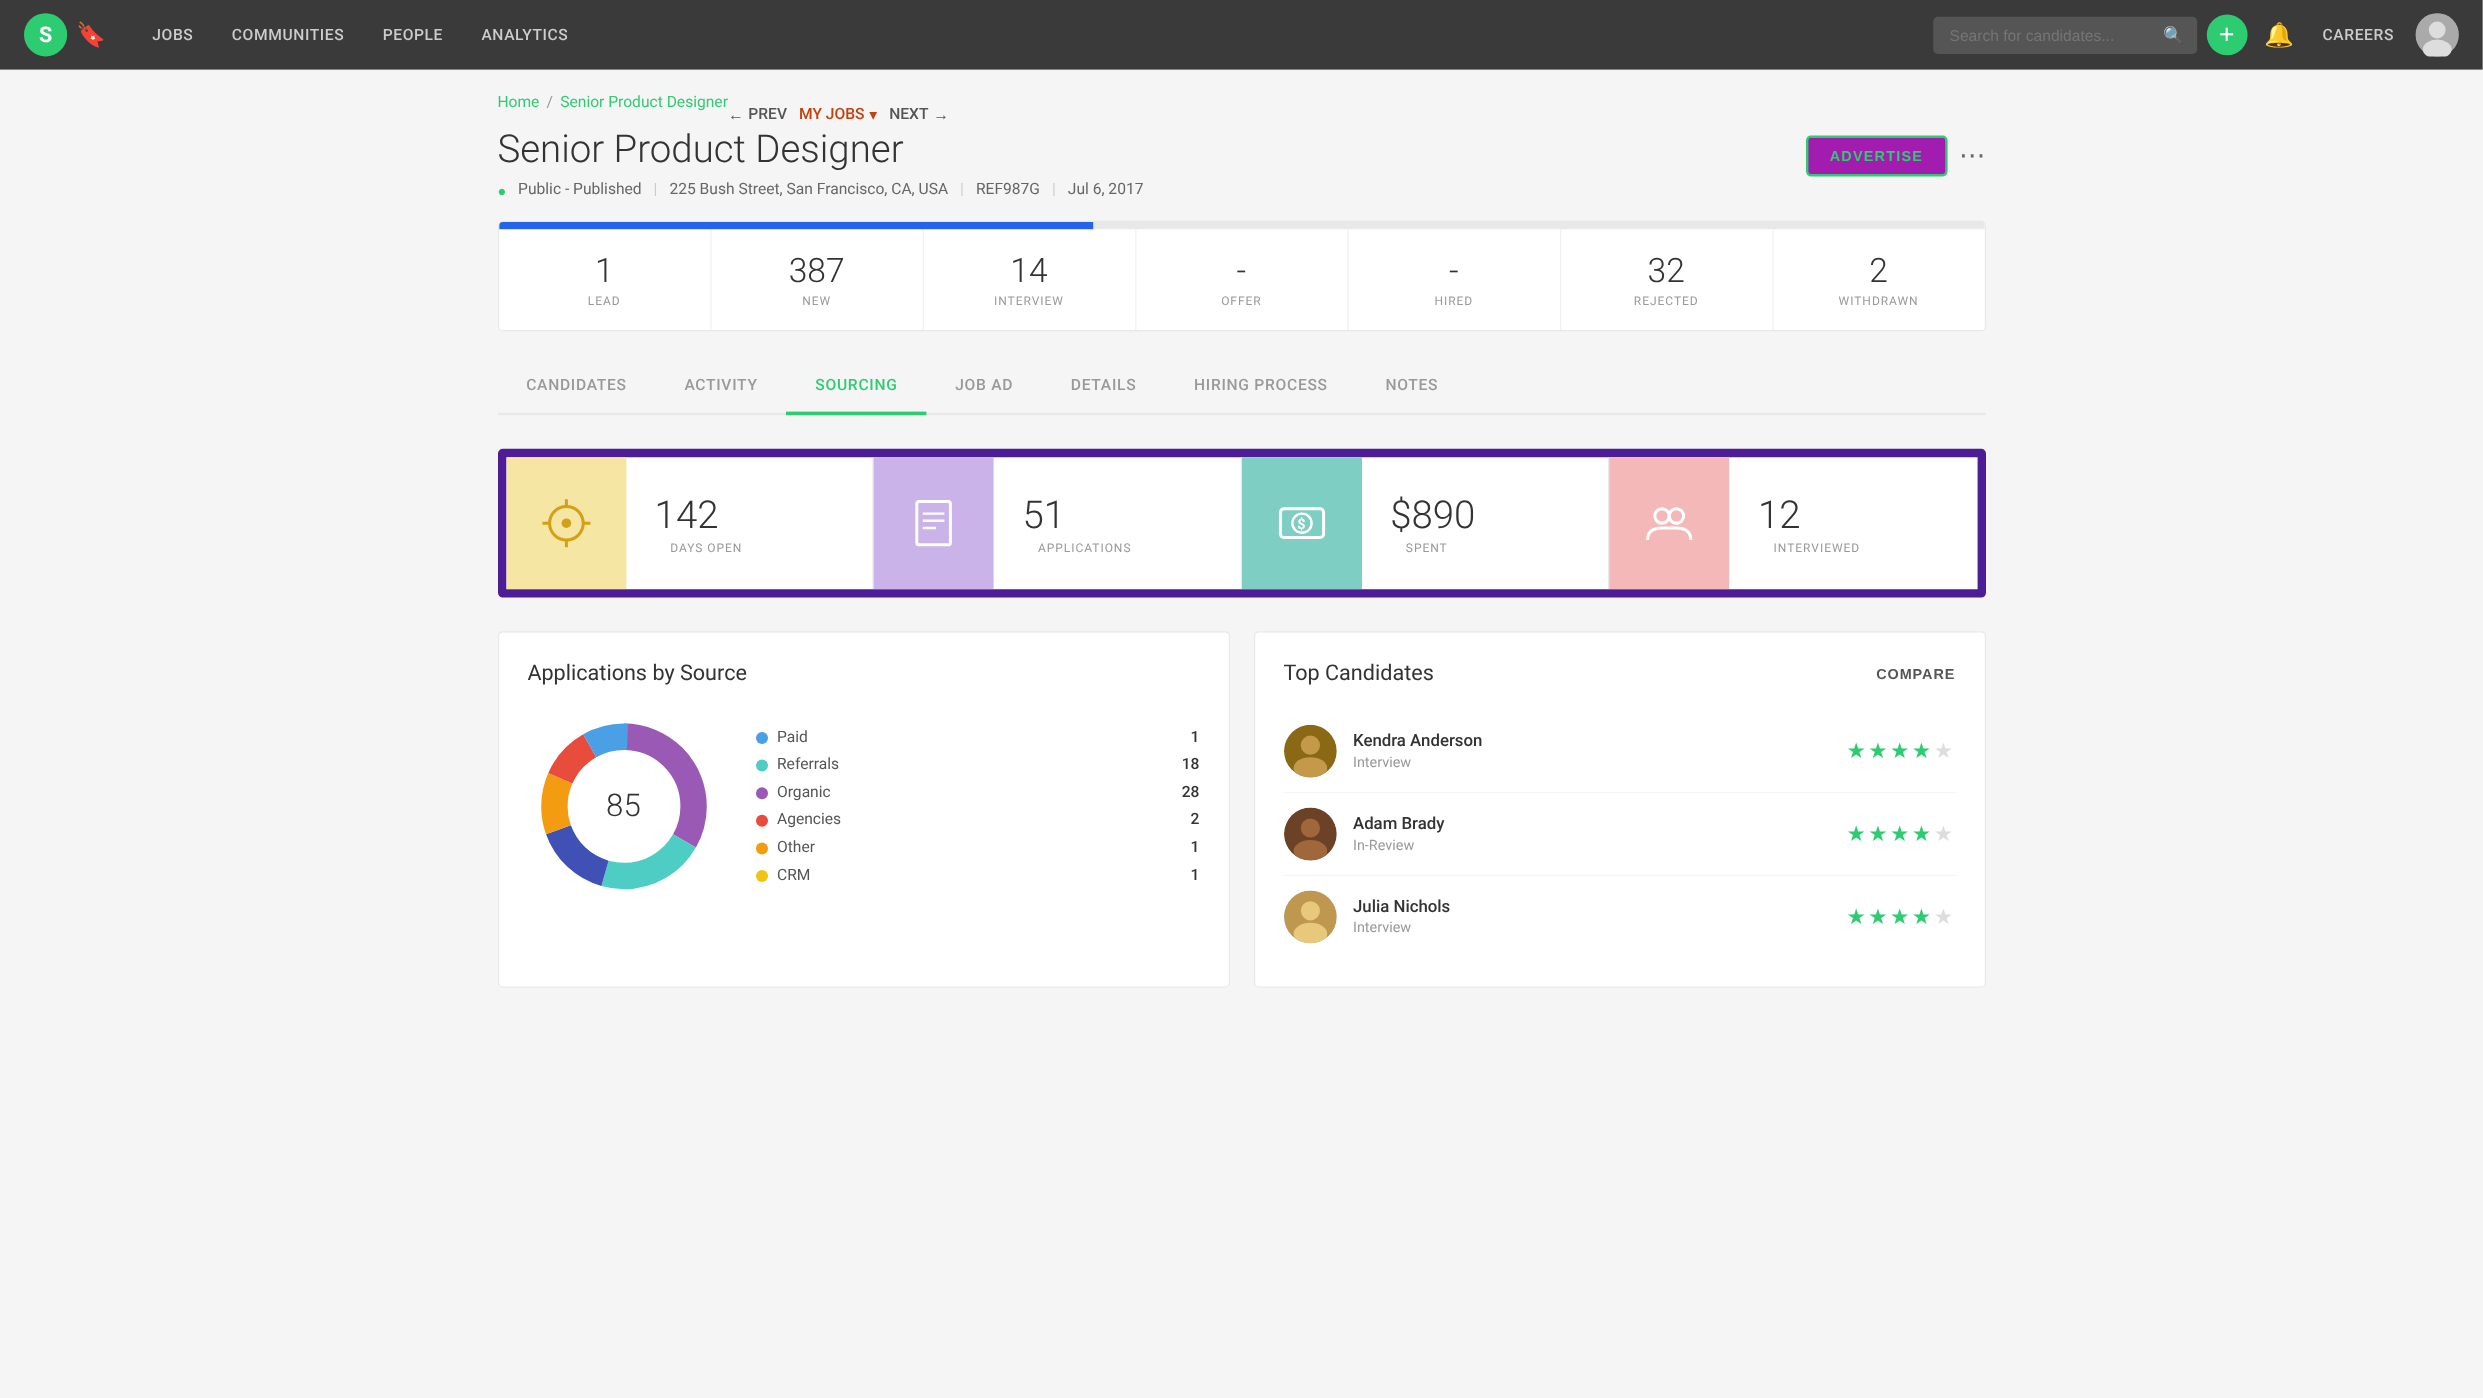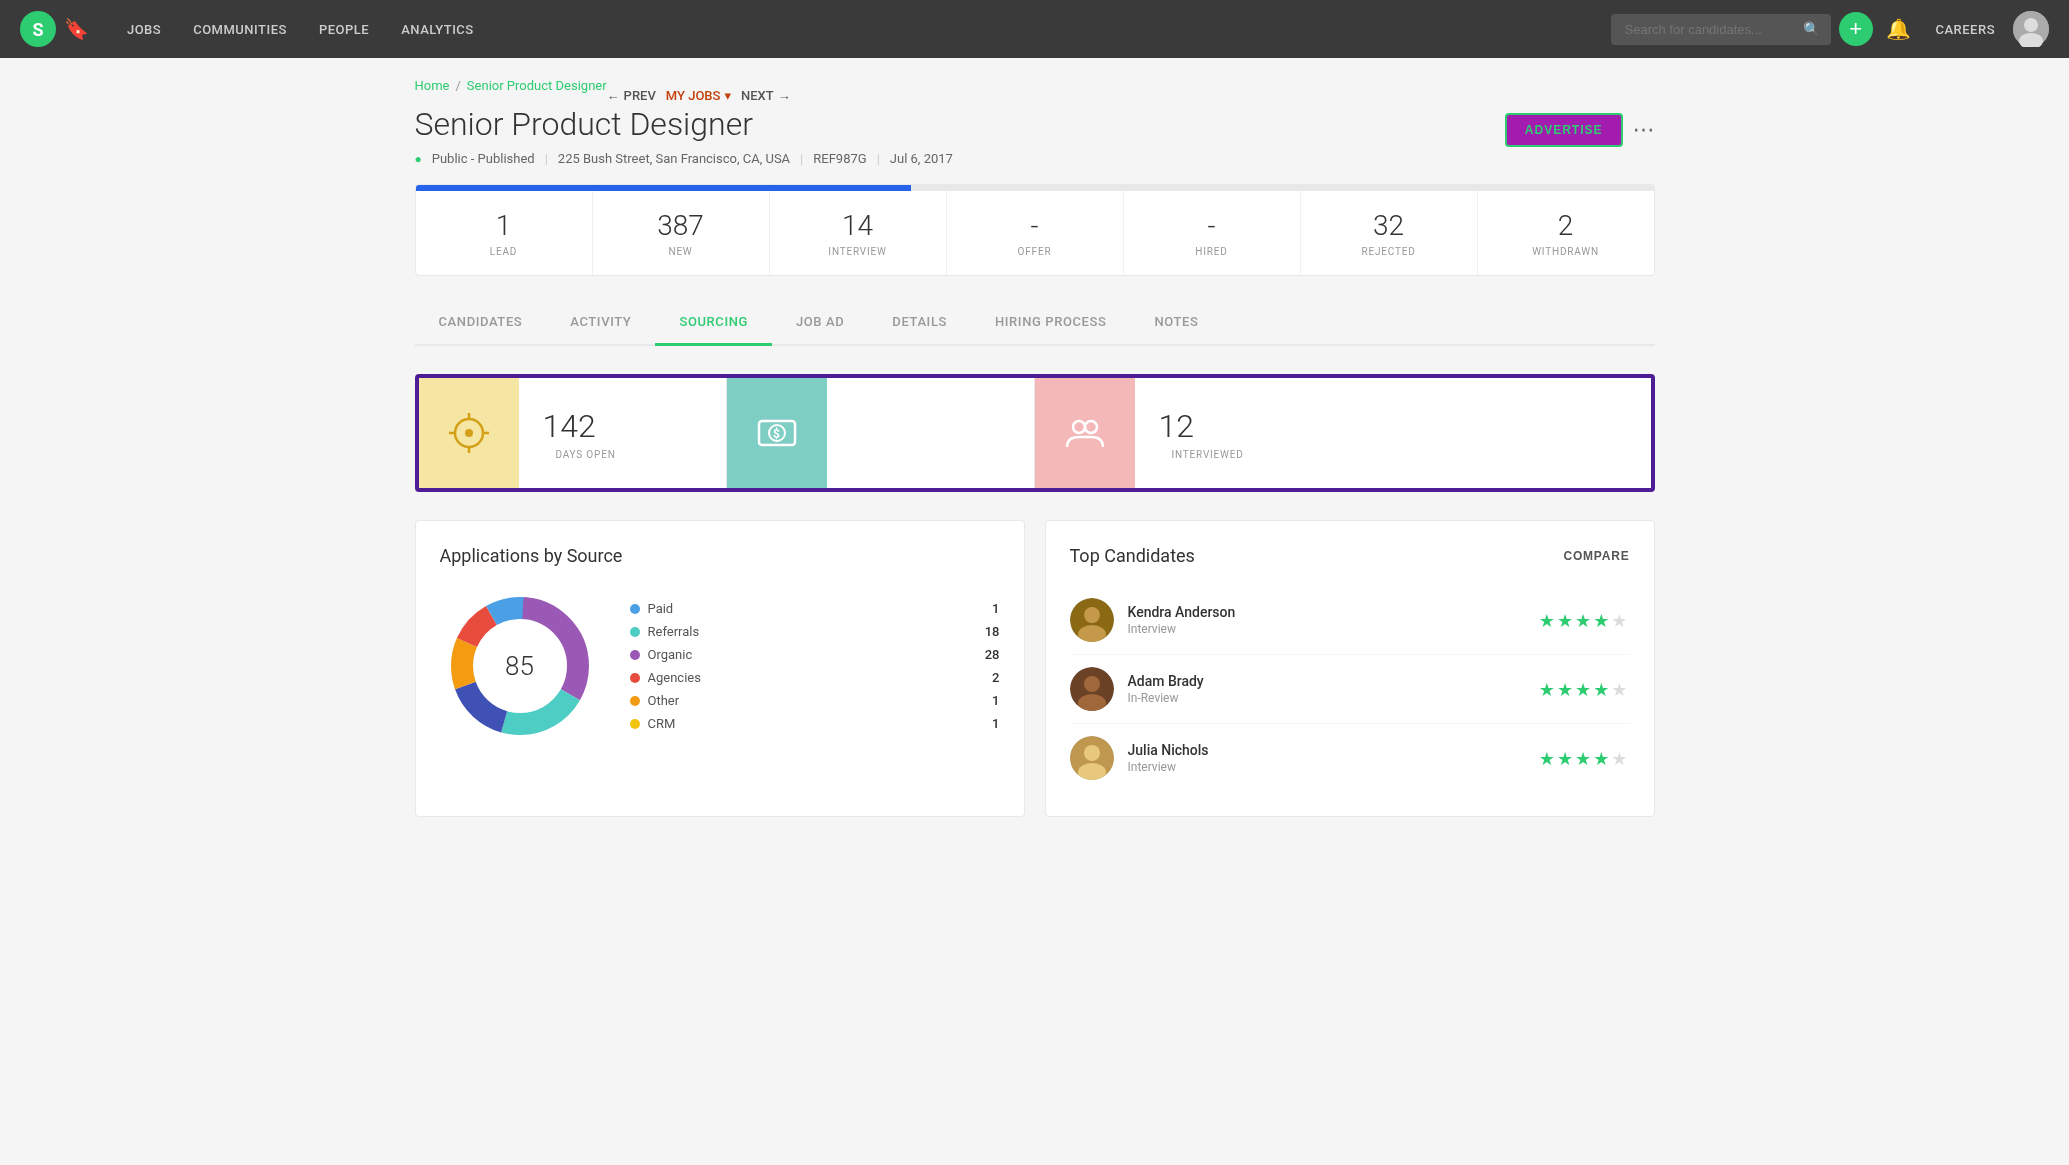--- a/index.html
+++ b/index.html
@@ -141,21 +141,21 @@
     .tab {
       padding: 14px 24px; font-size: 13px; font-weight: 500; text-transform: uppercase;
       letter-spacing: 0.6px; color: #999; cursor: pointer; border-bottom: 3px solid transparent;
       margin-bottom: -2px;
     }
     .tab.active { color: #2ecc71; border-bottom-color: #2ecc71; }
 
     
     .sourcing-stats {
       display: grid; grid-template-columns: repeat(4, 1fr); gap: 0;
-      margin-bottom: 28px; border: 4px solid #4c1d95; border-radius: 4px; overflow: hidden;
+      margin-bottom: 28px; border: 7px solid #4c1d95; border-radius: 4px; overflow: hidden;
       background: white;
     }
     .stat-card {
       display: flex; align-items: center; gap: 0;
       border-right: 1px solid #e8e8e8;
     }
     .stat-card:last-child { border-right: none; }
     .stat-icon-box {
       width: 100px; height: 110px;
       display: flex; align-items: center; justify-content: center;
@@ -342,26 +342,44 @@
             <line x1="38" y1="24" x2="44" y2="24" stroke="#d4a017" stroke-width="2.5"></line>
             <circle cx="24" cy="24" r="4" fill="#d4a017"></circle>
           </svg>
       </div>
       <div class="stat-content">
         <div class="stat-big">142</div>
         <div class="stat-sub">DAYS OPEN</div>
       </div>
     </div>
     <div class="stat-card">
+      <div class="stat-icon-box purple">
+        <svg width="44" height="44" viewBox="0 0 44 44">
+            <rect x="8" y="4" width="28" height="36" rx="2" fill="none" stroke="white" stroke-width="2.5"></rect>
+            <line x1="13" y1="14" x2="31" y2="14" stroke="white" stroke-width="2"></line>
+            <line x1="13" y1="20" x2="31" y2="20" stroke="white" stroke-width="2"></line>
+            <line x1="13" y1="26" x2="24" y2="26" stroke="white" stroke-width="2"></line>
+          </svg>
+      </div>
+      <div class="stat-content">
+        <div class="stat-big">51</div>
+        <div class="stat-sub">APPLICATIONS</div>
+      </div>
+    </div>
+    <div class="stat-card">
       <div class="stat-icon-box teal">
         <svg width="44" height="44" viewBox="0 0 44 44">
             <rect x="4" y="10" width="36" height="24" rx="3" fill="none" stroke="white" stroke-width="2.5"></rect>
             <circle cx="22" cy="22" r="8" fill="none" stroke="white" stroke-width="2"></circle>
             <text x="18" y="27" font-size="12" fill="white" font-weight="bold">$</text>
           </svg>
+      </div>
+      <div class="stat-content">
+        <div class="stat-big">$890</div>
+        <div class="stat-sub">SPENT</div>
       </div>
     </div>
     <div class="stat-card">
       <div class="stat-icon-box salmon">
         <svg width="44" height="44" viewBox="0 0 44 44">
             <circle cx="16" cy="16" r="6" fill="none" stroke="white" stroke-width="2.5"></circle>
             <circle cx="28" cy="16" r="6" fill="none" stroke="white" stroke-width="2.5"></circle>
             <path d="M4 36 Q4 26 16 26 Q22 26 22 26 Q22 26 28 26 Q40 26 40 36" fill="none" stroke="white" stroke-width="2.5"></path>
           </svg>
       </div>

